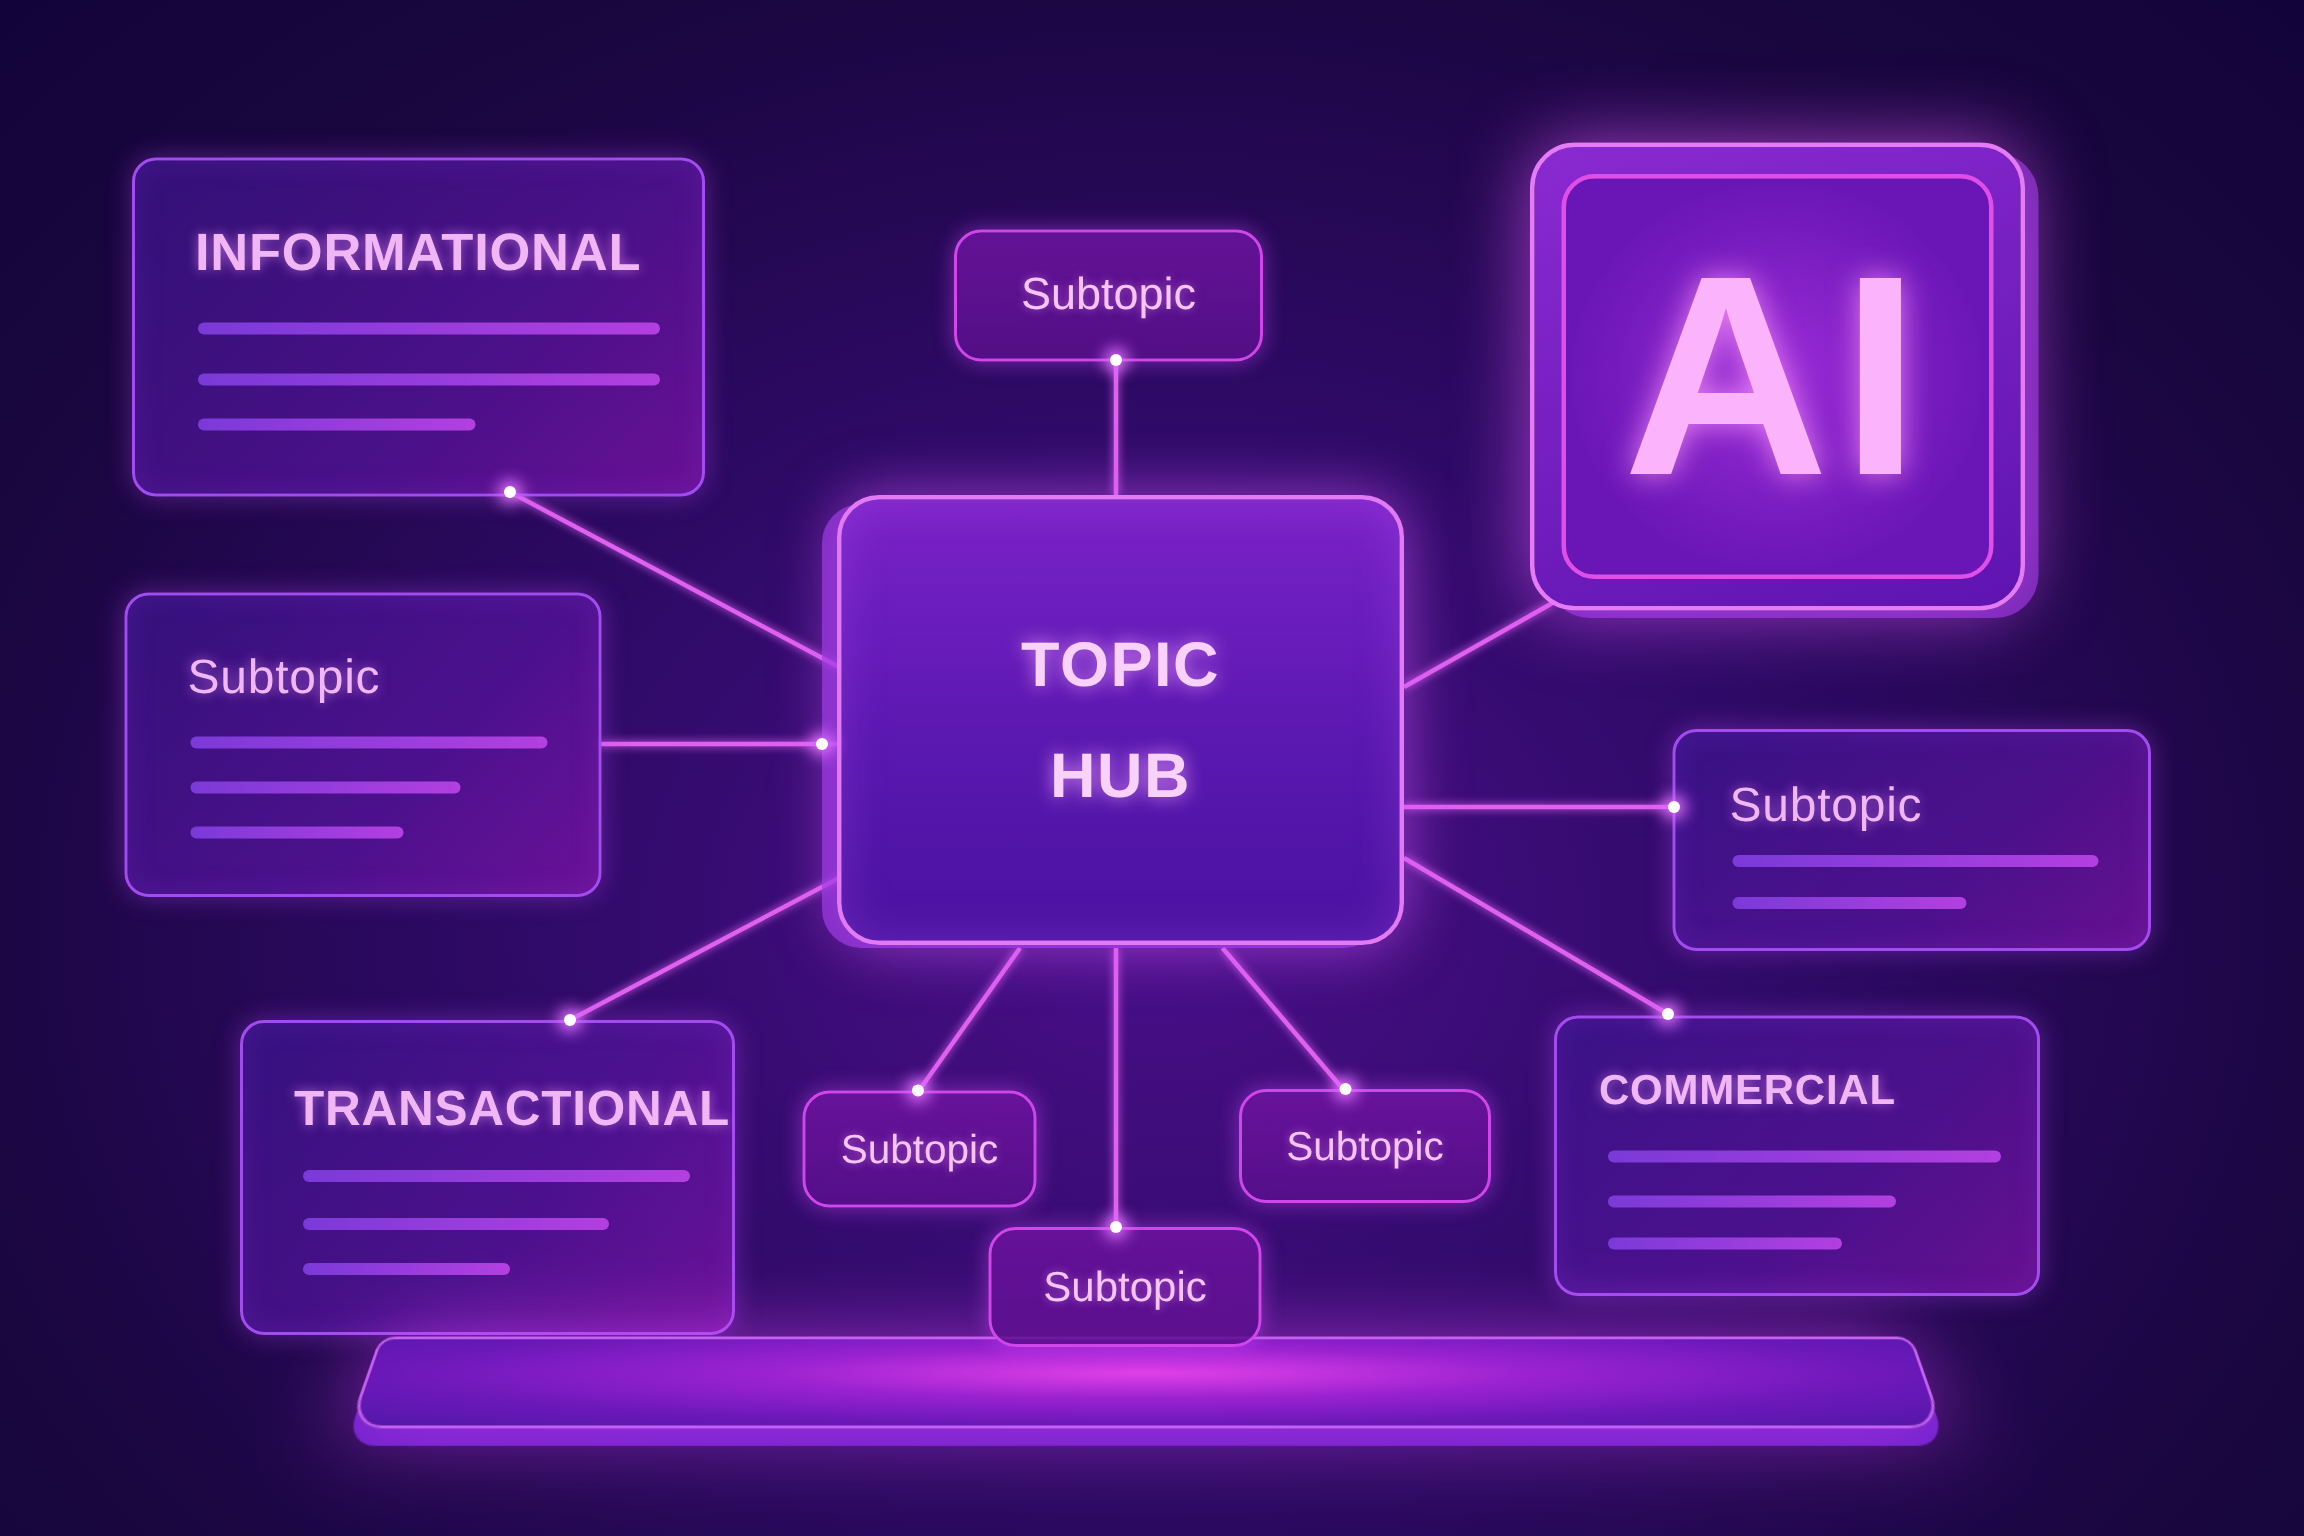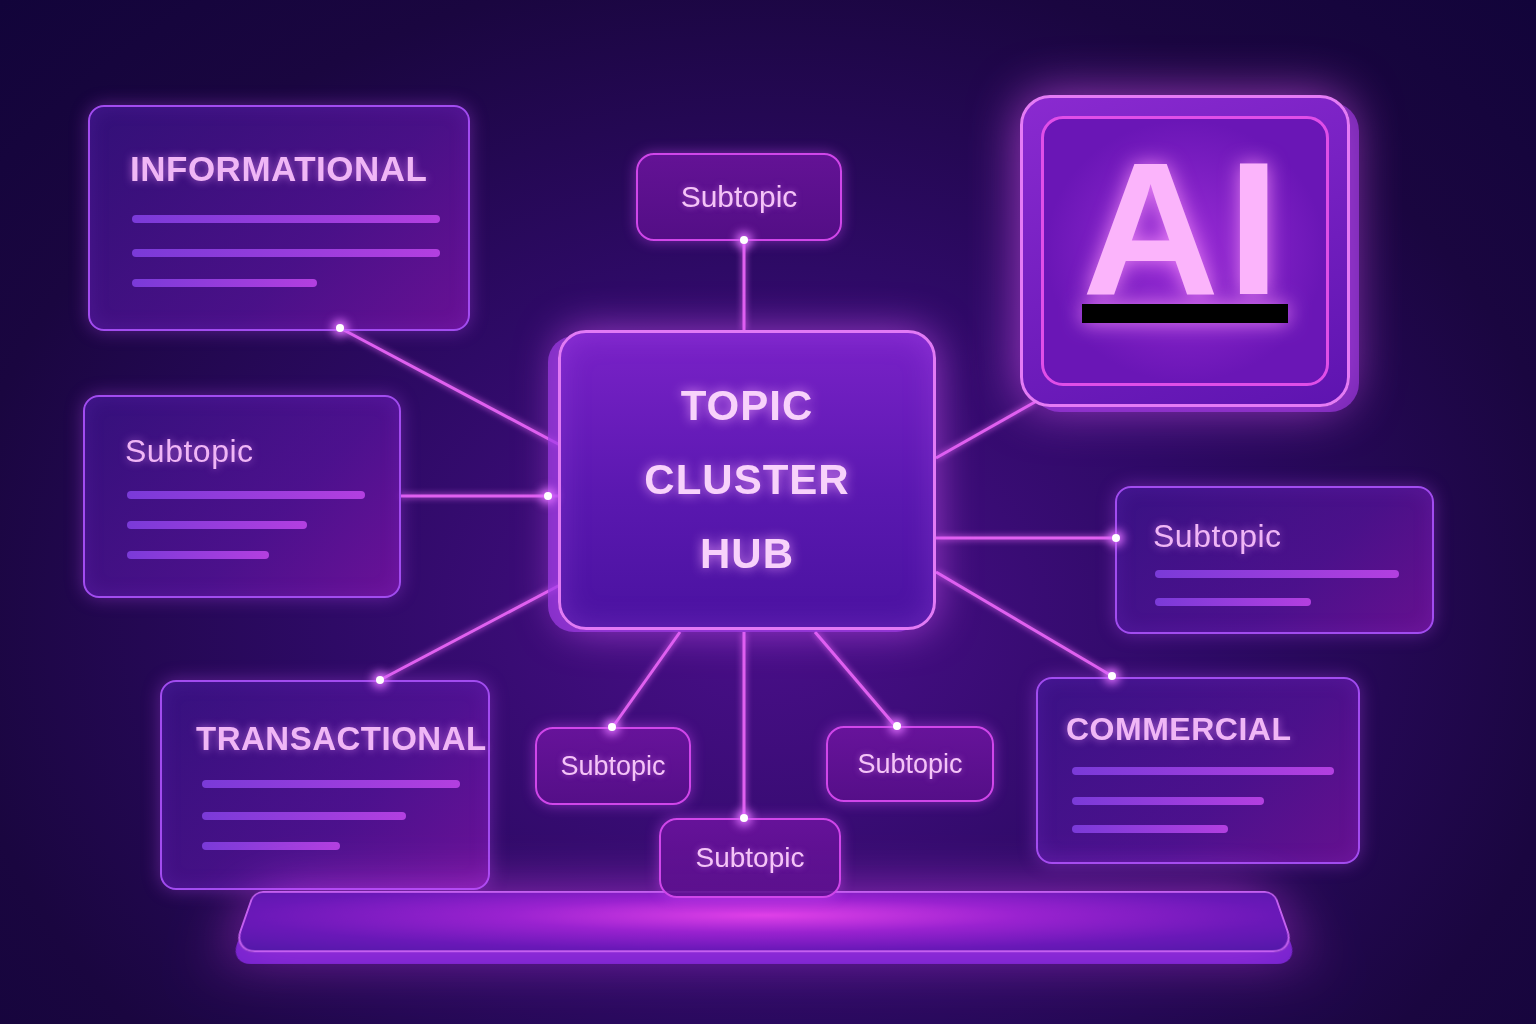--- a/index.html
+++ b/index.html
@@ -47,21 +47,21 @@
   .ai-outer {
     position:absolute; left:1020px; top:95px; width:330px; height:312px; box-sizing:border-box;
     border:3px solid #e57bf5; border-radius:30px;
     background: linear-gradient(160deg, #8a2ad0, #5e14b0);
     box-shadow: 10px 6px 0 -1px rgba(170,60,240,0.6), 0 0 50px rgba(230,90,255,0.65);
   }
   .ai-inner {
     position:absolute; left:18px; top:18px; right:18px; bottom:18px;
     border:3px solid #e04ee8; border-radius:22px;
     background: radial-gradient(ellipse at 50% 50%, #9a2cd6 0%, #6a16b6 70%);
-    display:flex; align-items:flex-start; justify-content:center;text-decoration:underline;
+    display:flex; align-items:center; justify-content:center;
   }
   .ai-inner span {
     color:#fbb4fb; font-size:190px; font-weight:bold; letter-spacing:8px;
     text-shadow: 0 0 20px rgba(255,150,255,0.8);
   }
   .platform {
     position:absolute; left:243px; top:888px; width:1038px; height:62px;
     border:2px solid #c560f0; border-radius:10px 10px 22px 22px;
     background: radial-gradient(ellipse at 50% 40%, #e040e8 0%, #9a22d0 35%, #6a18b8 70%, #5218a8 100%);
     box-shadow: 0 0 60px rgba(230,70,255,0.55), 0 14px 0 -2px #6a20c8;
@@ -122,21 +122,21 @@
   <div class="dot" style="left:376px;top:676px;"></div>
 
   <div class="card" style="left:1115px;top:486px;width:319px;height:148px;">
     <div class="title" style="left:36px;top:30px;font-size:32px;font-weight:normal;">Subtopic</div>
     <div class="bar" style="left:38px;top:82px;width:244px;"></div>
     <div class="bar" style="left:38px;top:110px;width:156px;"></div>
   </div>
   <div class="dot" style="left:1112px;top:534px;"></div>
 
   <div class="card" style="left:1036px;top:677px;width:324px;height:187px;">
-    <div class="title" style="left:28px;top:32px;font-size:32px;">COMMERCIAL</div>
+    <div class="title" style="left:28px;top:32px;font-size:28px;">COMMERCIAL</div>
     <div class="bar" style="left:34px;top:88px;width:262px;"></div>
     <div class="bar" style="left:34px;top:118px;width:192px;"></div>
     <div class="bar" style="left:34px;top:146px;width:156px;"></div>
   </div>
   <div class="dot" style="left:1108px;top:672px;"></div>
 
   <div class="pill" style="left:636px;top:153px;width:206px;height:88px;">Subtopic</div>
   <div class="dot" style="left:740px;top:236px;"></div>
 
   <div class="pill" style="left:535px;top:727px;width:156px;height:78px;font-size:27px;">Subtopic</div>
@@ -145,21 +145,20 @@
   <div class="pill" style="left:826px;top:726px;width:168px;height:76px;font-size:27px;">Subtopic</div>
   <div class="dot" style="left:893px;top:722px;"></div>
 
   <div class="platform"></div>
 
   <div class="pill" style="left:659px;top:818px;width:182px;height:80px;font-size:28px;">Subtopic</div>
   <div class="dot" style="left:740px;top:814px;"></div>
 
   <div class="hub">
     <span>TOPIC</span>
-    <span>CLUSTER</span>
     <span>HUB</span>
   </div>
   <div class="dot" style="left:544px;top:492px;"></div>
 
   <div class="ai-outer">
     <div class="ai-inner">
       <span>AI</span>
     </div>
   </div>
 

